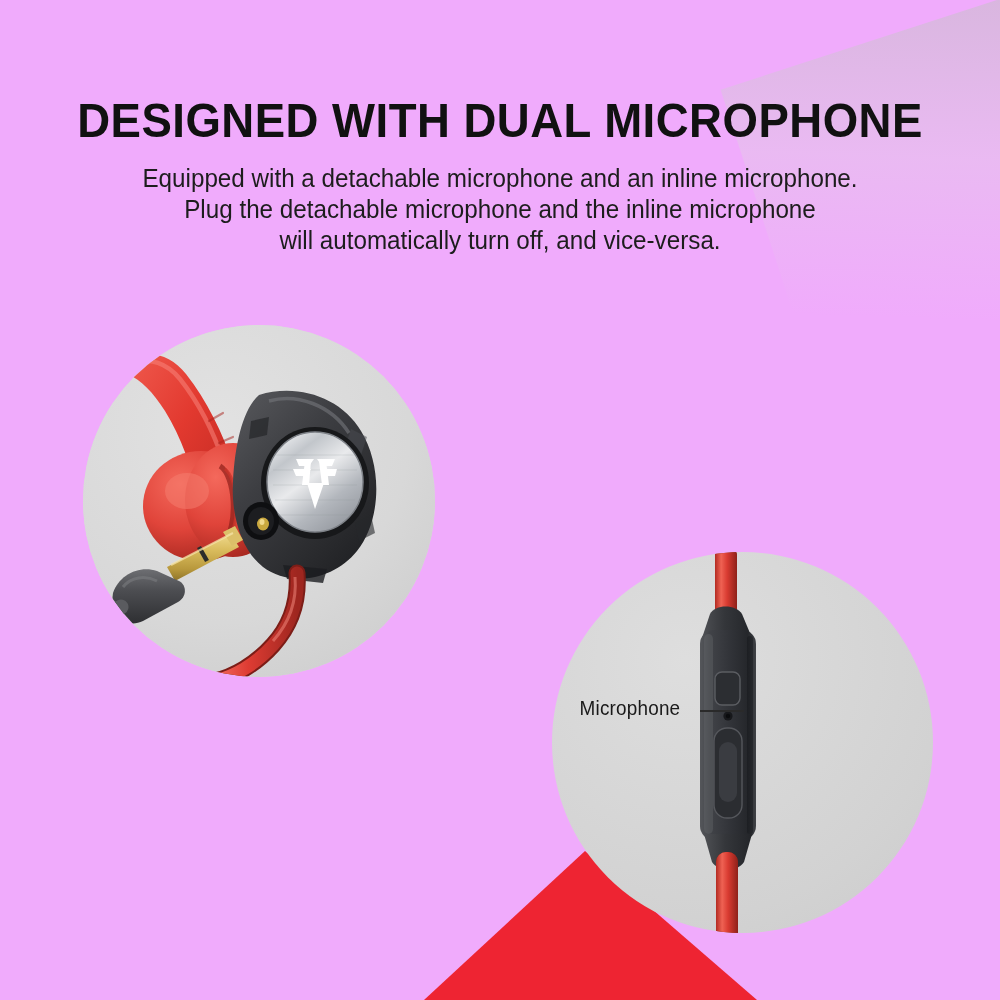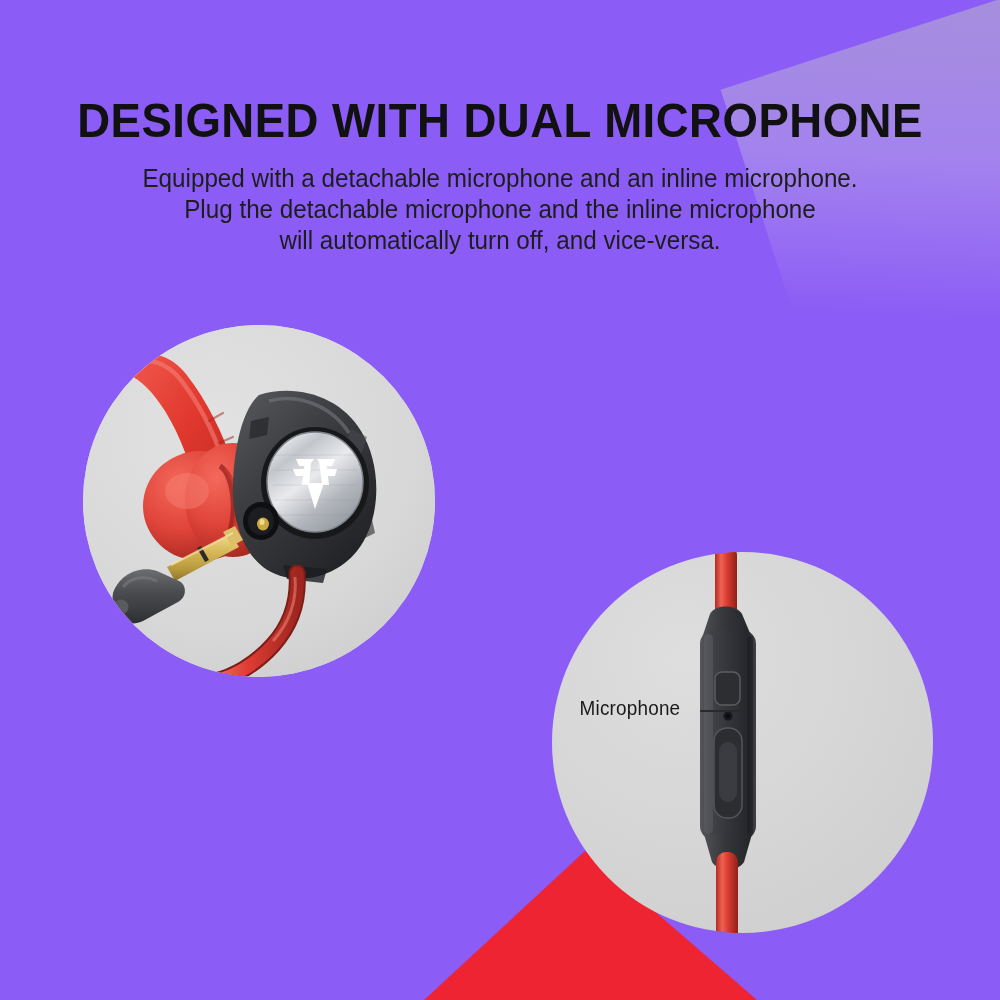--- a/index.html
+++ b/index.html
@@ -4,21 +4,21 @@
 <style>
   html, body {
     margin: 0;
     padding: 0;
     background: #ffffff;
   }
   #page {
     position: relative;
     width: 1000px;
     height: 1000px;
-    background: #8b5cf6;
+    background: #f0abfc;
     overflow: hidden;
     font-family: "Liberation Sans", sans-serif;
   }
 
   
   .bg-wedge {
     position: absolute;
     top: -40px;
     right: -120px;
     width: 420px;

